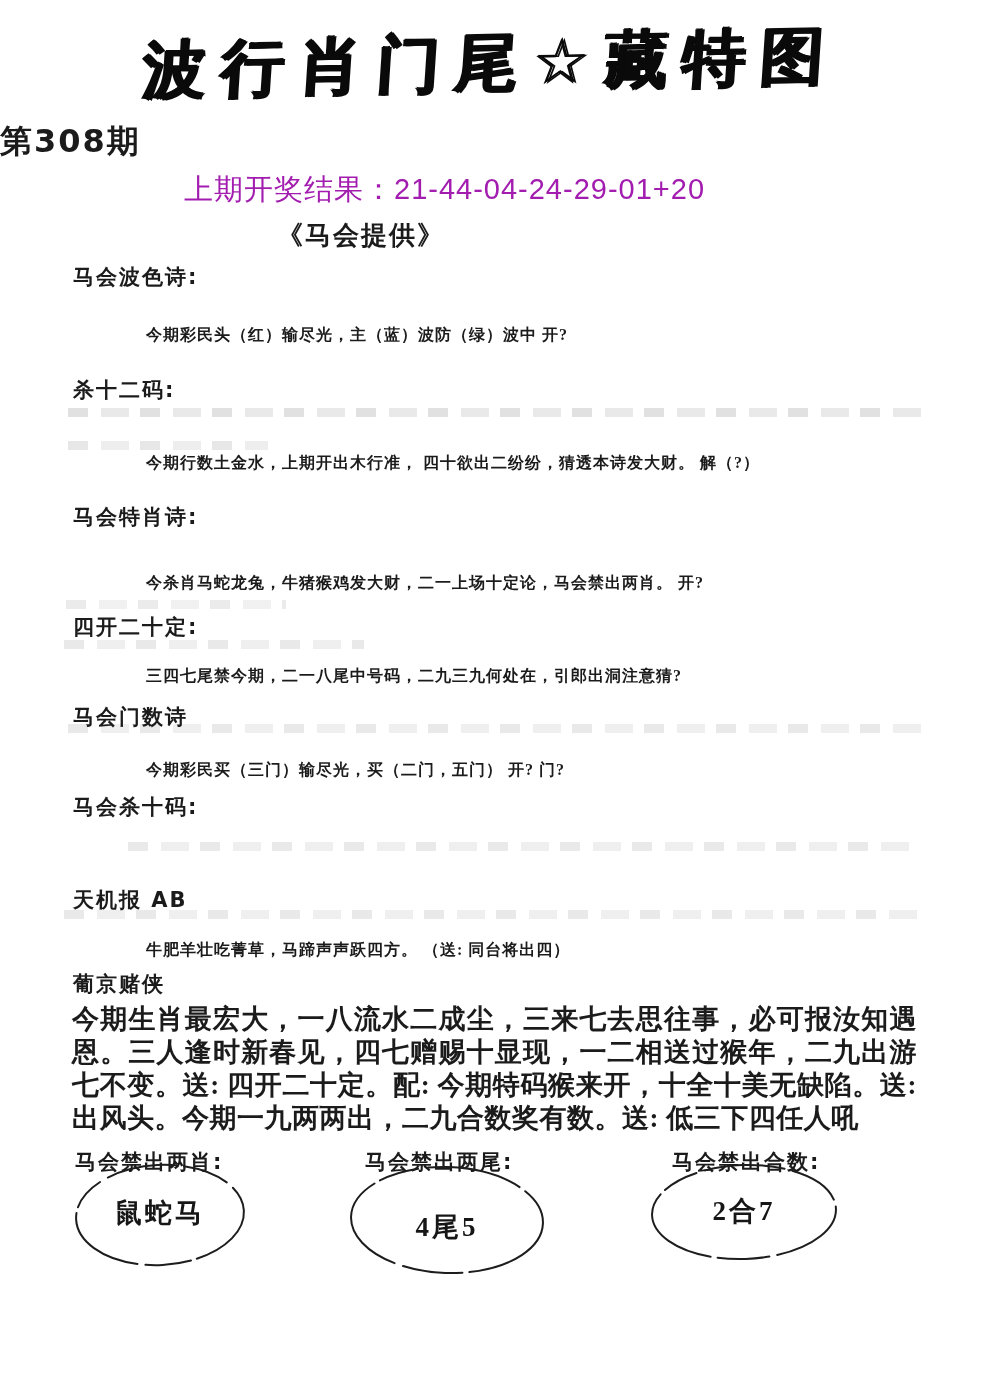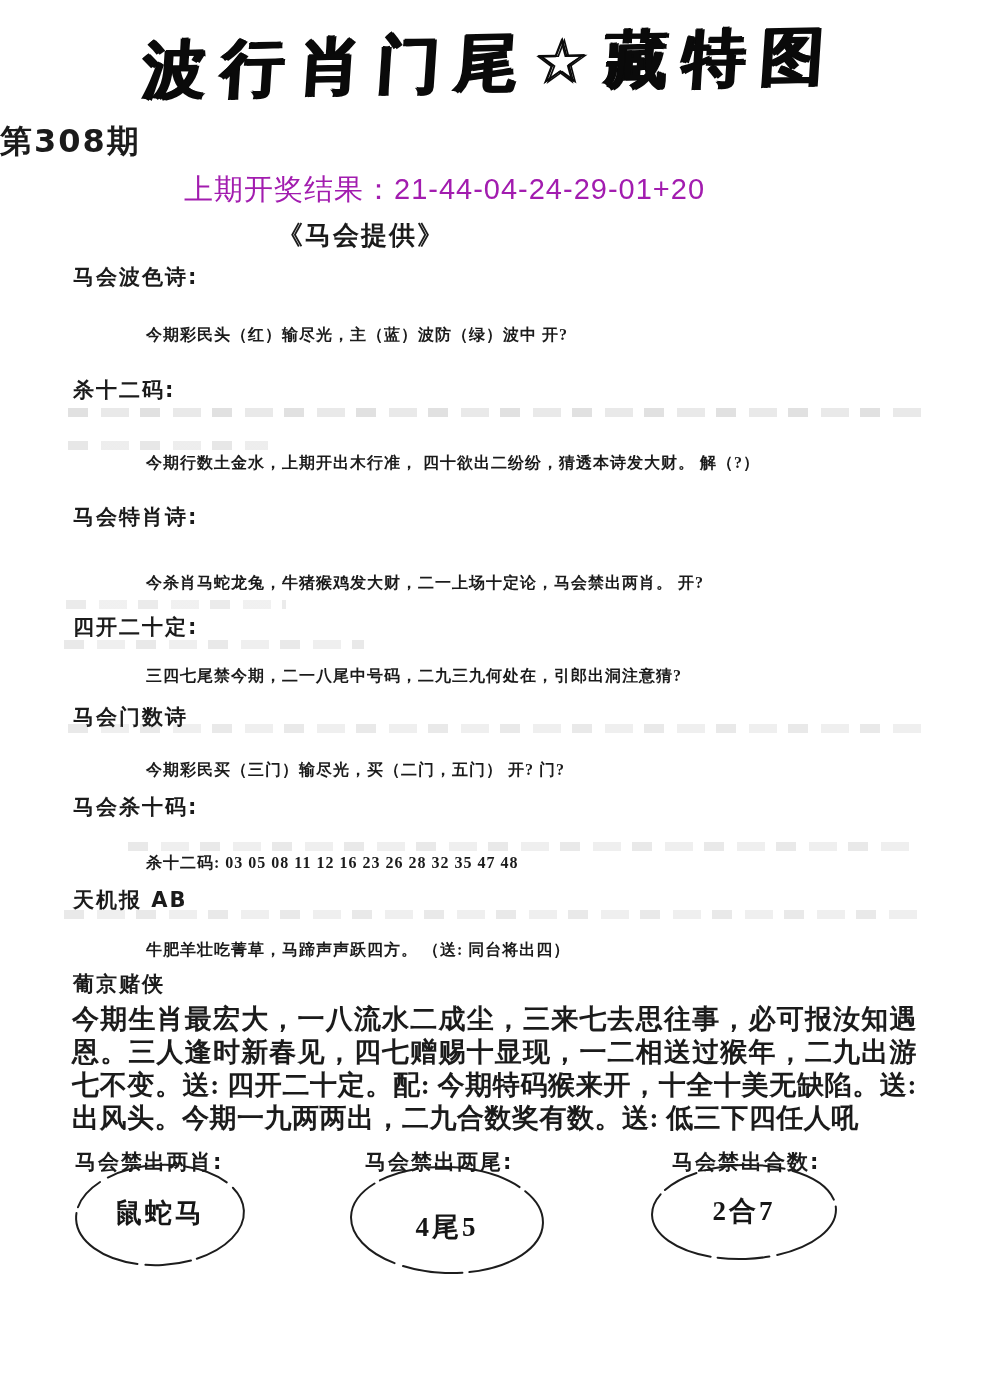--- a/index.html
+++ b/index.html
@@ -128,21 +128,20 @@
   <div class="hd" style="top:503px;">马会特肖诗:</div>
   <div class="bd" style="top:573px;">今杀肖马蛇龙兔，牛猪猴鸡发大财，二一上场十定论，马会禁出两肖。 开?</div>
 
   <div class="hd" style="top:613px;">四开二十定:</div>
   <div class="bd" style="top:666px;">三四七尾禁今期，二一八尾中号码，二九三九何处在，引郎出洞注意猜?</div>
 
   <div class="hd" style="top:703px;">马会门数诗</div>
   <div class="bd" style="top:760px;text-align:center;">今期彩民买（三门）输尽光，买（二门，五门） 开? 门?</div>
 
   <div class="hd" style="top:793px;">马会杀十码:</div>
-  <div class="bd" style="top:853px;">杀十二码: 03 05 08 11 12 16 23 26 28 32 35 47 48</div>
 
   <div class="hd" style="top:886px;">天机报 AB</div>
   <div class="bd" style="top:940px;">牛肥羊壮吃菁草，马蹄声声跃四方。 （送: 同台将出四）</div>
 
   <div class="hd" style="top:970px;">葡京赌侠</div>
   <div class="para">今期生肖最宏大，一八流水二成尘，三来七去思往事，必可报汝知遇恩。三人逢时新春见，四七赠赐十显现，一二相送过猴年，二九出游七不变。送: 四开二十定。配: 今期特码猴来开，十全十美无缺陷。送: 出风头。今期一九两两出，二九合数奖有数。送: 低三下四任人吼</div>
 
   <div class="forbid-label fl0">马会禁出两肖:</div>
   <div class="forbid-label fl1">马会禁出两尾:</div>
   <div class="forbid-label fl2">马会禁出合数:</div>

